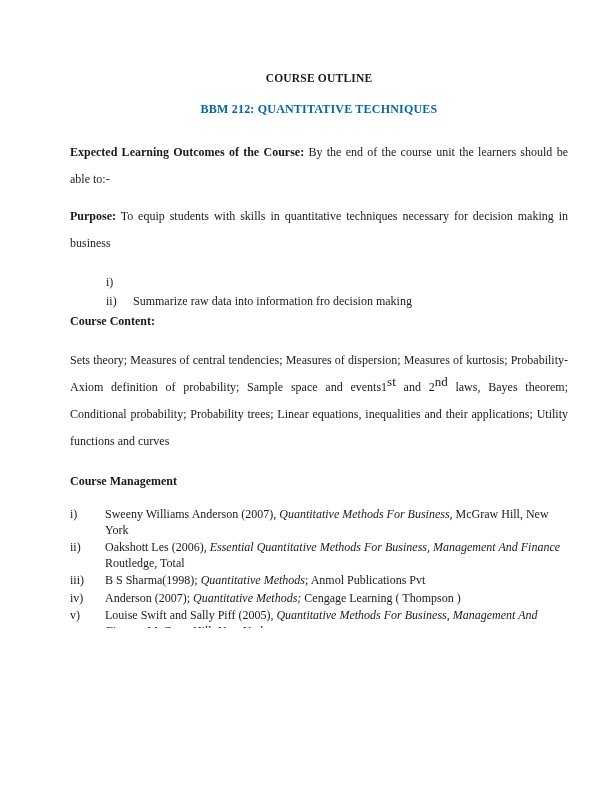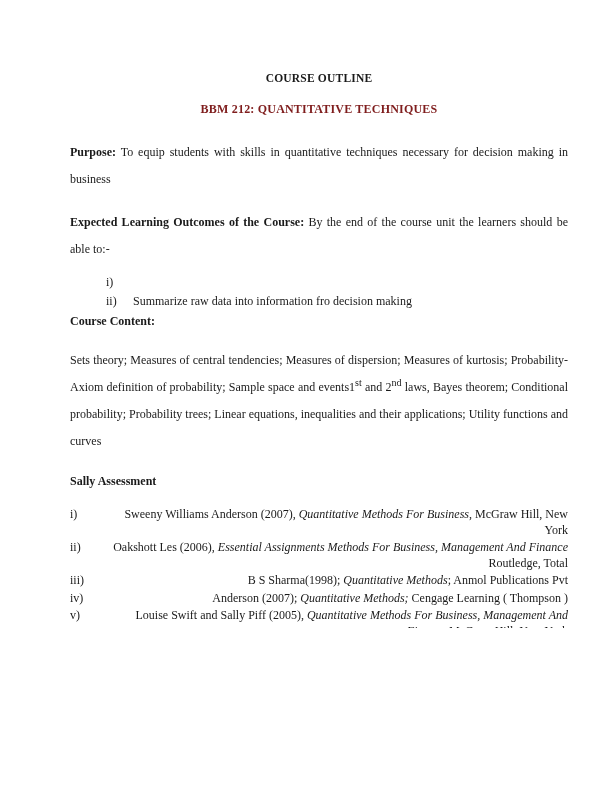--- a/index.html
+++ b/index.html
@@ -89,26 +89,26 @@
     font-size: 12px;
     line-height: 15.5px;
     margin-bottom: 2px;
   }
   .ref-list .marker {
     width: 35px;
     flex: 0 0 35px;
   }
   .ref-list .body {
     flex: 1;
-    text-align: right;
+    text-align: left;
   }
   em { font-style: italic; }
 
   sup {
-    font-size: 10px;
+    font-size: 13px;
     vertical-align: super;
     line-height: 0;
   }
 
   .page-number {
     position: absolute;
     left: 0;
     right: 0;
     top: 725px;
     text-align: center;
@@ -116,52 +116,52 @@
   }
 </style>
 </head>
 <body>
 
 <div class="page">
   <div class="content">
 
     <div class="doc-title">COURSE OUTLINE</div>
 
-    <div class="course-code" style="color: #7f1d1d;">BBM 212: QUANTITATIVE TECHNIQUES</div>
+    <div class="course-code" style="color: #0369a1;">BBM 212: QUANTITATIVE TECHNIQUES</div>
+
+    <p class="para tight-bottom"><span class="lead">Expected Learning Outcomes of the Course:</span><span> By the end of the course unit the learners should be able to:-</span></p>
 
     <p class="para"><span class="lead">Purpose:</span><span> To equip students with skills in quantitative techniques necessary for decision making in business</span></p>
-
-    <p class="para tight-bottom"><span class="lead">Expected Learning Outcomes of the Course:</span><span> By the end of the course unit the learners should be able to:-</span></p>
 
     <ul class="outcome-list">
       <li>
         <span class="marker">i)</span>
       </li>
       <li>
         <span class="marker">ii)</span>
         <span class="body">Summarize raw data into information fro decision making</span>
       </li>
     </ul>
 
     <div class="section-head gap-top">Course Content:</div>
 
     <p class="para"><span>Sets theory; Measures of central tendencies; Measures of dispersion; Measures of kurtosis; Probability- Axiom definition of probability; Sample space and events1</span><sup>st</sup><span> and 2</span><sup>nd</sup><span> laws, Bayes theorem; Conditional probability; Probability trees; Linear equations, inequalities and their applications; Utility functions and curves</span></p>
 
-    <div class="section-head">Sally Assessment</div>
+    <div class="section-head">Course Management</div>
 
 
 
     <ul class="ref-list">
       <li>
         <span class="marker">i)</span>
         <span class="body"><span>Sweeny Williams Anderson (2007), </span><em>Quantitative Methods For Business</em><span>, McGraw Hill, New York</span></span>
       </li>
       <li>
         <span class="marker">ii)</span>
-        <span class="body"><span>Oakshott Les (2006), </span><em>Essential Assignments Methods For Business, Management And Finance</em><span> Routledge, Total</span></span>
+        <span class="body"><span>Oakshott Les (2006), </span><em>Essential Quantitative Methods For Business, Management And Finance</em><span> Routledge, Total</span></span>
       </li>
       <li>
         <span class="marker">iii)</span>
         <span class="body"><span>B S Sharma(1998); </span><em>Quantitative Methods</em><span>; Anmol Publications Pvt</span></span>
       </li>
       <li>
         <span class="marker">iv)</span>
         <span class="body"><span>Anderson (2007); </span><em>Quantitative Methods;</em><span> Cengage Learning ( Thompson )</span></span>
       </li>
       <li>

